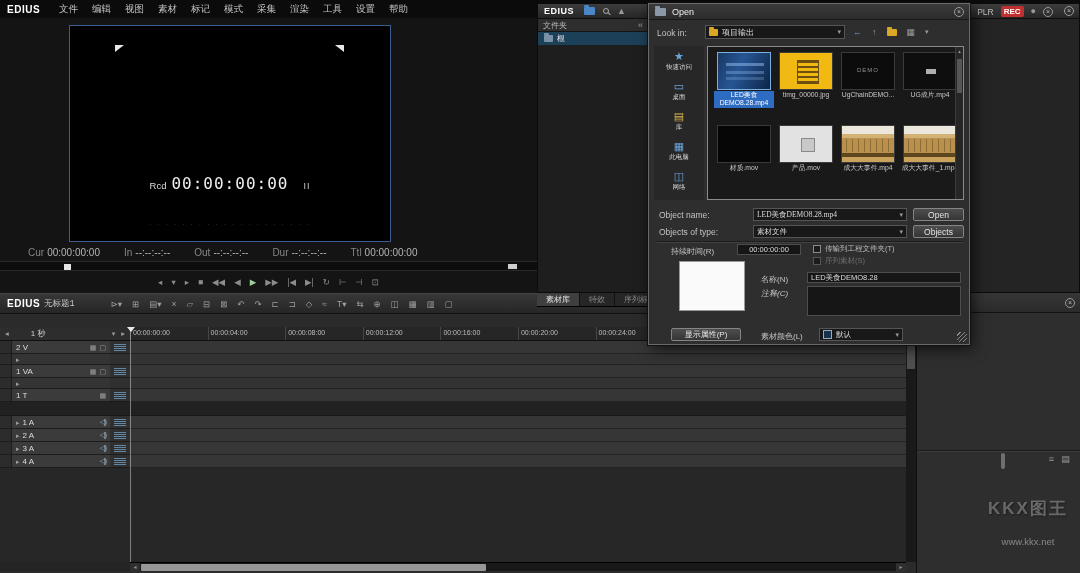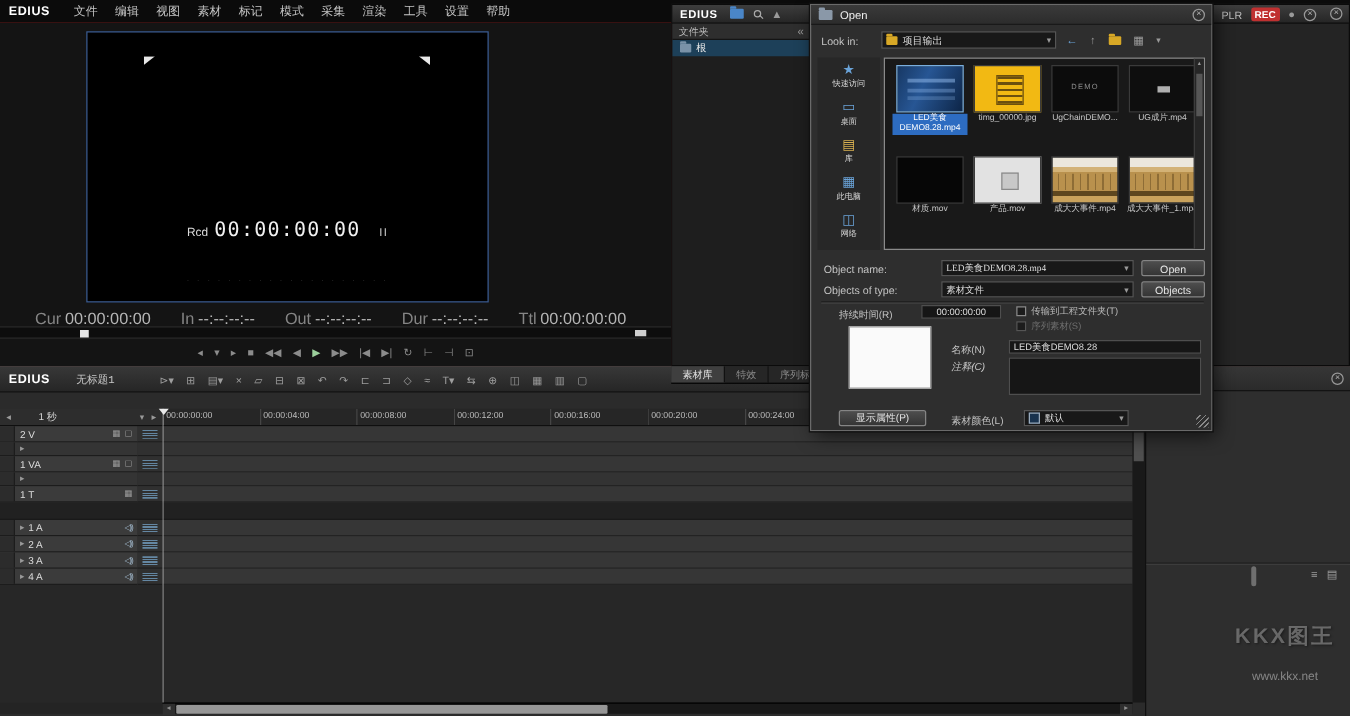--- a/index.html
+++ b/index.html
@@ -1,17 +1,17 @@
 <!DOCTYPE html>
 <html><head>
 <meta charset="utf-8">
 <style>
   * { margin:0; padding:0; box-sizing:border-box; }
   body { background:#000; }
-  .screen { position:relative; width:1080px; height:573px; background:#b91c1c;
+  .screen { position:relative; width:1080px; height:573px; background:#404040;
             font-family:"Liberation Sans", sans-serif; overflow:hidden; color:#ccc; cursor:default; }
   .abs { position:absolute; }
   .icn { color:#9a9a9a; font-size:9px; line-height:1; }
   .icn.xs { font-size:7.5px; }
   .icn.xxs { font-size:7px; }
   .sp { flex:1; }
 
   
   .menubar { background:#0b0b0b; display:flex; align-items:center; font-size:9.5px; color:#c5c5c5; z-index:1; }
   .logo { font-weight:bold; color:#fff; font-size:10px; letter-spacing:.5px; margin:0 12px 0 7px; }
@@ -21,21 +21,21 @@
   .player { background:#141414; }
   .monitor { background:#000; border:1px solid #3d5d92; }
   .tri { position:absolute; width:9px; height:7px; background:#e8e8e8; }
   .tri-l { left:45px; top:19px; clip-path:polygon(0 0,100% 0,0 100%); }
   .tri-r { right:46px; top:19px; clip-path:polygon(0 0,100% 0,100% 100%); }
   .tc-row { position:absolute; left:0; right:0; top:148px; display:flex; align-items:baseline; justify-content:center; gap:5px; }
   .rcd { font-size:9.5px; color:#ddd; }
   .tc { font-family:"DejaVu Sans Mono", monospace; font-size:16px; letter-spacing:1px; color:#f0f0f0; }
   .pause { font-size:9px; color:#ccc; letter-spacing:1px; margin-left:10px; }
   .meter-dots { position:absolute; left:0; right:0; bottom:13px; text-align:center; color:#333; font-size:7px; letter-spacing:2px; }
-  .status-row { display:flex; gap:24px; padding-left:28px; font-size:13px; color:#8a8a8a; }
+  .status-row { display:flex; gap:24px; padding-left:28px; font-size:10px; color:#8a8a8a; }
   .stl { font-weight:normal; color:#858585; margin-right:3px; }
   .stv { color:#b5b5b5; }
   .scrub { background:#0d0d0d; border-top:1px solid #2a2a2a; border-bottom:1px solid #2a2a2a; }
   .pthumb { position:absolute; left:64px; top:2px; width:7px; height:6px; background:#e6e6e6; }
   .pthumb2 { position:absolute; right:20px; top:2px; width:9px; height:5px; background:#cfcfcf; }
   .transport { display:flex; justify-content:center; align-items:center; gap:9px; }
   .ticn { font-size:8.5px; color:#8c8c8c; white-space:nowrap; }
   .ticn.play { color:#9ccf9c; }
 
   
@@ -110,21 +110,21 @@
   .fscroll { position:absolute; right:0; top:0; bottom:0; width:8px; background:#262626; border-left:1px solid #3c3c3c;
              font-size:5px; color:#999; text-align:center; line-height:8px; }
   .sthumb { position:absolute; left:1px; top:12px; width:5px; height:34px; background:#565656; }
   .preview-box { background:#fafafa; border:1px solid #9a9a9a; }
   .sep { border-top:1px solid #1c1c1c; border-bottom:1px solid #424242; }
   .grip { background:repeating-linear-gradient(135deg,transparent 0 2px,#8a8a8a 2px 3px); }
 
   
   .timeline { background:#2b2b2b; border-top:1px solid #444; z-index:2; }
   .tl-titlebar { height:20px; background:linear-gradient(#373737,#262626); display:flex; align-items:center; border-bottom:1px solid #121212; }
-  .seqname { font-size:8.5px; color:#c8c8c8; margin-left:21px;font-family:Liberation Mono, monospace; }
+  .seqname { font-size:8.5px; color:#c8c8c8; margin-left:4px;font-family:Liberation Mono, monospace; }
   .tl-toolbar { display:flex; align-items:center; gap:10px; margin-left:36px; font-size:8.5px; color:#9f9f9f; }
   .seqrow { background:#1e1e1e; border-bottom:1px solid #0d0d0d; }
   .patches { position:absolute; left:6px; top:3px; display:flex; gap:4px; }
   .patch { width:6px; height:6px; background:#53708c; border-radius:1px; }
   .seqtab { position:absolute; left:120px; top:0; height:13px; line-height:13px; padding:0 12px; background:#404040;
             border-radius:3px 3px 0 0; font-size:8px; color:#e2e2e2; }
   .tl-scale { background:#2d2d2d; border-bottom:1px solid #0f0f0f; display:flex; align-items:center; font-size:8px;
               color:#d5d5d5; gap:6px; padding:0 5px; }
   .ruler { display:flex; background:#262626; border-bottom:1px solid #0f0f0f; overflow:hidden; }
   .rlabel { flex:0 0 77.6px; font-size:7px; color:#bdbdbd; padding:2px 0 0 3px; box-shadow:inset 1px 0 0 #454545; white-space:nowrap; }

